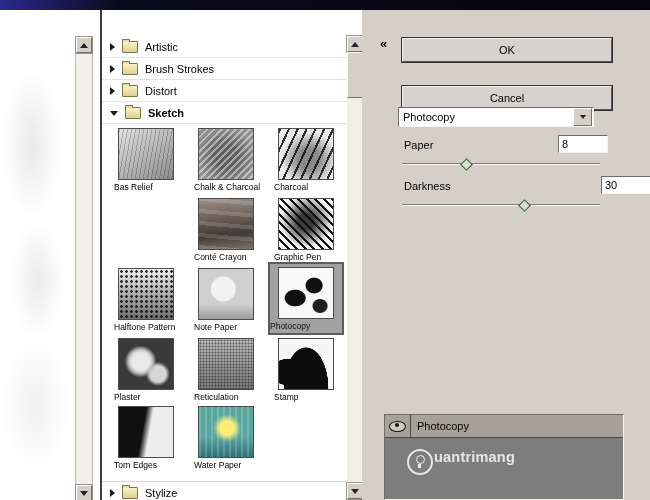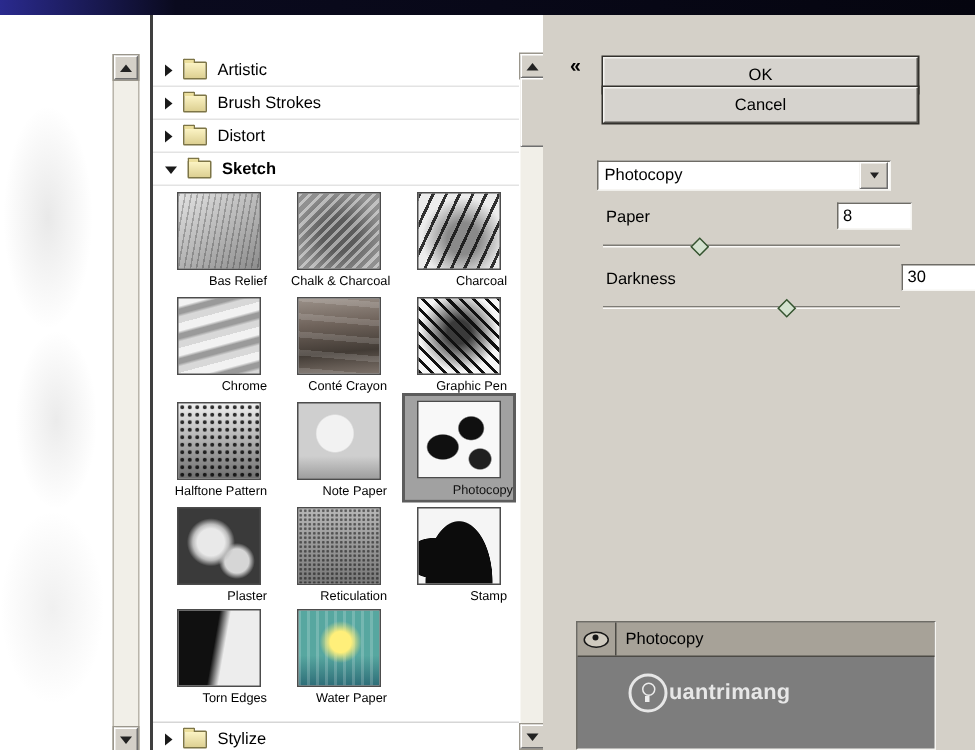--- a/index.html
+++ b/index.html
@@ -36,21 +36,21 @@
   .cat-row .lbl{margin-left:2px;}
   .row0{top:26px;} .row1{top:48px;} .row2{top:70px;} .row3{top:92px;font-weight:bold;}
   .rowStylize{top:471px;border-top:1px solid #d6d6d6;border-bottom:none;}
   .tri-r{width:0;height:0;border-left:5px solid #1a1a1a;border-top:4px solid transparent;border-bottom:4px solid transparent;margin-right:4px;}
   .tri-d{width:0;height:0;border-top:5px solid #1a1a1a;border-left:4px solid transparent;border-right:4px solid transparent;margin-right:4px;margin-top:1px;}
   .folder{position:relative;width:14px;height:10px;margin:0 5px 0 3px;border-radius:1px;
           background:linear-gradient(#fbf3c4,#ddd092);border:1px solid #7d7546;}
   .folder::before{content:'';position:absolute;top:-3px;left:-1px;width:6px;height:2px;
           background:#ecdf9d;border:1px solid #7d7546;border-bottom:none;border-radius:1px 1px 0 0;}
   
-  .cell{position:absolute;width:64px;text-align:right;cursor:default;}
+  .cell{position:absolute;width:64px;text-align:left;cursor:default;}
   .art{width:56px;height:52px;margin:0 auto;border:1px solid #4c4c4c;box-sizing:border-box;}
   .cap{font-size:8.5px;margin-top:2px;white-space:nowrap;}
   .c0{left:12px;} .c1{left:92px;} .c2{left:172px;}
   .r0{top:118px;} .r1{top:188px;} .r2{top:258px;} .r3{top:328px;} .r4{top:396px;}
   .cell.selected{left:168px;top:254px;width:72px;background:#a1a1a1;
                  outline:2px solid #5c5c5c;padding:3px 0 2px;}
   .cell.selected .cap{color:#101010;}
   
   .a-basrelief{background-image:repeating-linear-gradient(100deg,rgba(0,0,0,.22) 0 1px,transparent 1px 4px),linear-gradient(145deg,#e2e2e2,#8d8d8d);}
   .a-chalk{background-image:repeating-linear-gradient(135deg,rgba(255,255,255,.45) 0 2px,transparent 2px 5px),radial-gradient(circle at 50% 55%,#5c5c5c 0 30%,#909090 75%);}
@@ -65,21 +65,21 @@
   .a-reticulation{background-image:radial-gradient(circle,rgba(0,0,0,.5) .7px,transparent 1.2px),linear-gradient(180deg,#b8b8b8,#787878);background-size:3px 3px,100% 100%;}
   .a-stamp{background-color:#f5f5f5;background-image:radial-gradient(ellipse at 50% 98%,#0c0c0c 0 58%,transparent 59%),radial-gradient(ellipse at 18% 66%,#0c0c0c 0 28%,transparent 29%);}
   .a-tornedges{background:linear-gradient(100deg,#101010 0 44%,#ededed 56%);}
   .a-waterpaper{background-image:radial-gradient(circle at 52% 42%,#ffef7a 0 7px,rgba(255,239,122,.4) 11px,transparent 14px),repeating-linear-gradient(90deg,rgba(255,255,255,.18) 0 2px,transparent 2px 6px),linear-gradient(180deg,#57a7a0 0 60%,#2e6e78 100%);}
   
   .side{position:absolute;left:362px;top:10px;width:288px;height:490px;background:#d4d0c8;}
   .collapse{position:absolute;left:18px;top:26px;font-weight:bold;font-size:13px;cursor:default;}
   .btn{position:absolute;left:40px;width:208px;height:22px;background:#d6d3ce;
        border:1px solid;border-color:#f4f3f0 #55534e #55534e #f4f3f0;
        box-shadow:0 0 0 1px #33312d;display:flex;align-items:center;justify-content:center;cursor:default;}
-  .btn-ok{top:28px;} .btn-cancel{top:48px;justify-content:center;}
+  .btn-ok{top:28px;} .btn-cancel{top:76px;justify-content:center;}
   .dropdown{position:absolute;left:36px;top:97px;width:196px;height:20px;background:#fff;
             border:1px solid;border-color:#6e6c66 #f6f5f2 #f6f5f2 #6e6c66;
             box-sizing:border-box;display:flex;align-items:center;}
   .dropdown .dd-text{flex:1;padding-left:4px;}
   .dd-btn{width:17px;height:16px;margin-right:1px;background:#d4d0c8;
           border:1px solid;border-color:#fff #6e6e6e #6e6e6e #fff;
           display:flex;align-items:center;justify-content:center;}
   .dd-btn .tri-down{border-left-width:3.5px;border-right-width:3.5px;border-top-width:4px;}
   .param-label{position:absolute;left:42px;}
   .lab-detail{top:129px;} .lab-darkness{top:170px;}
@@ -94,21 +94,21 @@
           border:1px solid #35522f;transform:rotate(45deg);}
   
   .effects{position:absolute;left:22px;top:404px;width:240px;height:86px;
            border:1px solid;border-color:#6e6c66 #f6f5f2 #f6f5f2 #6e6c66;box-sizing:border-box;background:#7d7d7d;}
   .fx-header{height:22px;background:#a7a298;border-bottom:1px solid #4c4a45;display:flex;align-items:center;}
   .fx-eye-cell{width:26px;height:100%;border-right:1px solid #4c4a45;display:flex;align-items:center;justify-content:center;box-sizing:border-box;}
   .eye{position:relative;width:15px;height:9px;border:1px solid #161616;border-radius:50%;background:#cfcabf;}
   .eye::after{content:'';position:absolute;left:4.5px;top:1.5px;width:4px;height:4px;border-radius:50%;background:#161616;}
   .fx-name{padding-left:6px;}
   
-  .wm{position:absolute;left:34px;top:34px;display:flex;align-items:center;color:rgba(255,255,255,.82);}
+  .wm{position:absolute;left:22px;top:34px;display:flex;align-items:flex-start;color:rgba(255,255,255,.82);}
   .wm-circle{position:relative;width:26px;height:26px;border:2.5px solid rgba(255,255,255,.82);border-radius:50%;box-sizing:border-box;}
   .wm-bulb{position:absolute;left:7px;top:4px;width:7px;height:7px;border:1.5px solid rgba(255,255,255,.85);border-radius:50%;}
   .wm-base{position:absolute;left:9px;top:13px;width:3px;height:4px;background:rgba(255,255,255,.85);}
   .wm-text{font-weight:bold;font-size:14.5px;margin-left:1px;letter-spacing:.2px;}
 </style>
 </head>
 <body>
 
 <div class="app">
 
@@ -157,24 +157,20 @@
     </div>
     <div class="cell r0 c1">
       <div class="art a-chalk"></div>
       <div class="cap">Chalk &amp; Charcoal</div>
     </div>
     <div class="cell r0 c2">
       <div class="art a-charcoal"></div>
       <div class="cap">Charcoal</div>
     </div>
 
-    <div class="cell r1 c0">
-      <div class="art a-chrome"></div>
-      <div class="cap">Chrome</div>
-    </div>
     <div class="cell r1 c1">
       <div class="art a-conte"></div>
       <div class="cap">Conté Crayon</div>
     </div>
     <div class="cell r2 c0">
       <div class="art a-halftone"></div>
       <div class="cap">Halftone Pattern</div>
     </div>
 
     <div class="cell r1 c2">

